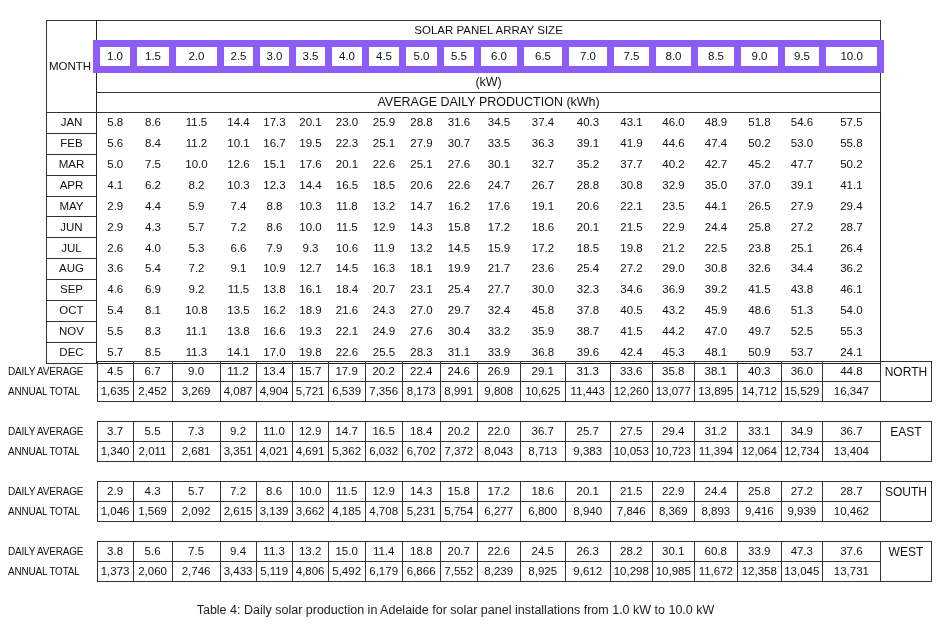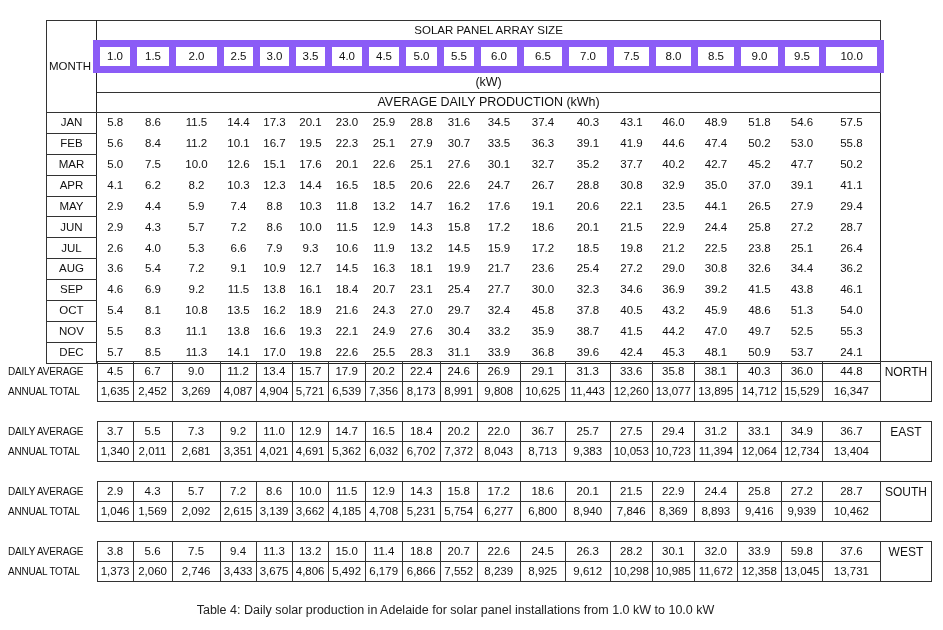--- a/index.html
+++ b/index.html
@@ -607,33 +607,33 @@
           <td class="v">13.2</td>
           <td class="v">15.0</td>
           <td class="v">11.4</td>
           <td class="v">18.8</td>
           <td class="v">20.7</td>
           <td class="v">22.6</td>
           <td class="v">24.5</td>
           <td class="v">26.3</td>
           <td class="v">28.2</td>
           <td class="v">30.1</td>
-          <td class="v">32.0</td>
+          <td class="v">60.8</td>
           <td class="v">33.9</td>
-          <td class="v">59.8</td>
+          <td class="v">47.3</td>
           <td class="v">37.6</td>
           <td class="dir" rowspan="2">WEST</td>
         </tr>
         <tr>
           <td class="lbl">ANNUAL TOTAL</td>
           <td class="v">1,373</td>
           <td class="v">2,060</td>
           <td class="v">2,746</td>
           <td class="v">3,433</td>
-          <td class="v">3,675</td>
+          <td class="v">5,119</td>
           <td class="v">4,806</td>
           <td class="v">5,492</td>
           <td class="v">6,179</td>
           <td class="v">6,866</td>
           <td class="v">7,552</td>
           <td class="v">8,239</td>
           <td class="v">8,925</td>
           <td class="v">9,612</td>
           <td class="v">10,298</td>
           <td class="v">10,985</td>

